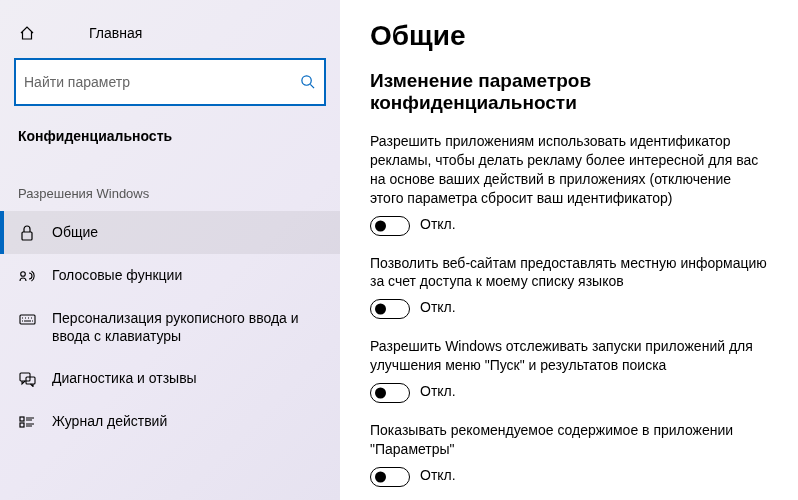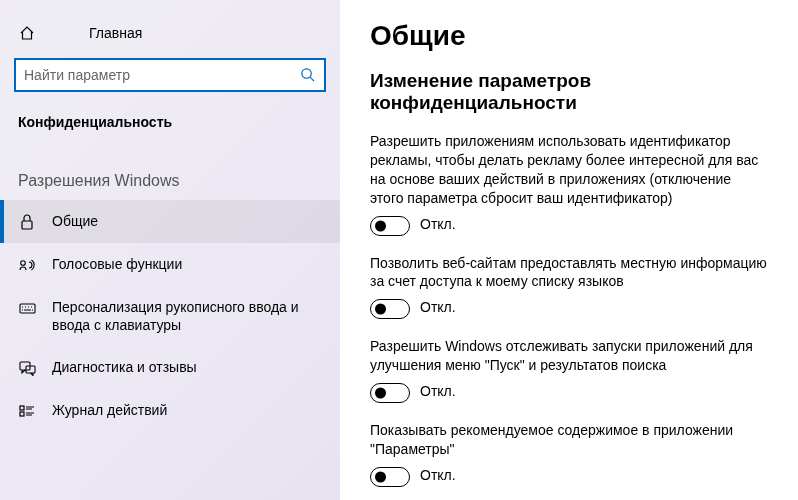--- a/index.html
+++ b/index.html
@@ -27,41 +27,41 @@
   gap: 39px;
 }
 .home-row .icon { width: 18px; height: 18px; margin-right: 14px; display:flex; align-items:center; justify-content:center; }
 .home-row .label { font-size: 14px; }
 .search-wrap { padding: 8px 14px 12px 14px; }
 .search {
   display: flex;
   align-items: center;
   border: 2px solid #0067c0;
   background: #fff;
-  height: 34px;
+  height: 48px;
   padding: 0 8px 0 8px;
 }
 .search input {
   flex: 1;
   border: none;
   outline: none;
   font-size: 14px;
   font-family: inherit;
   color: #000;
   background: transparent;
 }
 .search input::placeholder { color: #666; }
 .search .sicon { width: 16px; height: 16px; color: #0067c0; }
 .section-head {
   font-weight: 600;
   font-size: 14px;
   padding: 10px 12px 24px 18px;
 }
 .group-head {
-  font-size: 16px;
+  font-size: 13px;
   color: #555;
   padding: 18px 4px 10px 18px;
 }
 .nav-item {
   display: flex;
   align-items: flex-start;
   padding: 12px 18px 12px 18px;
   cursor: default;
   position: relative;
 }

